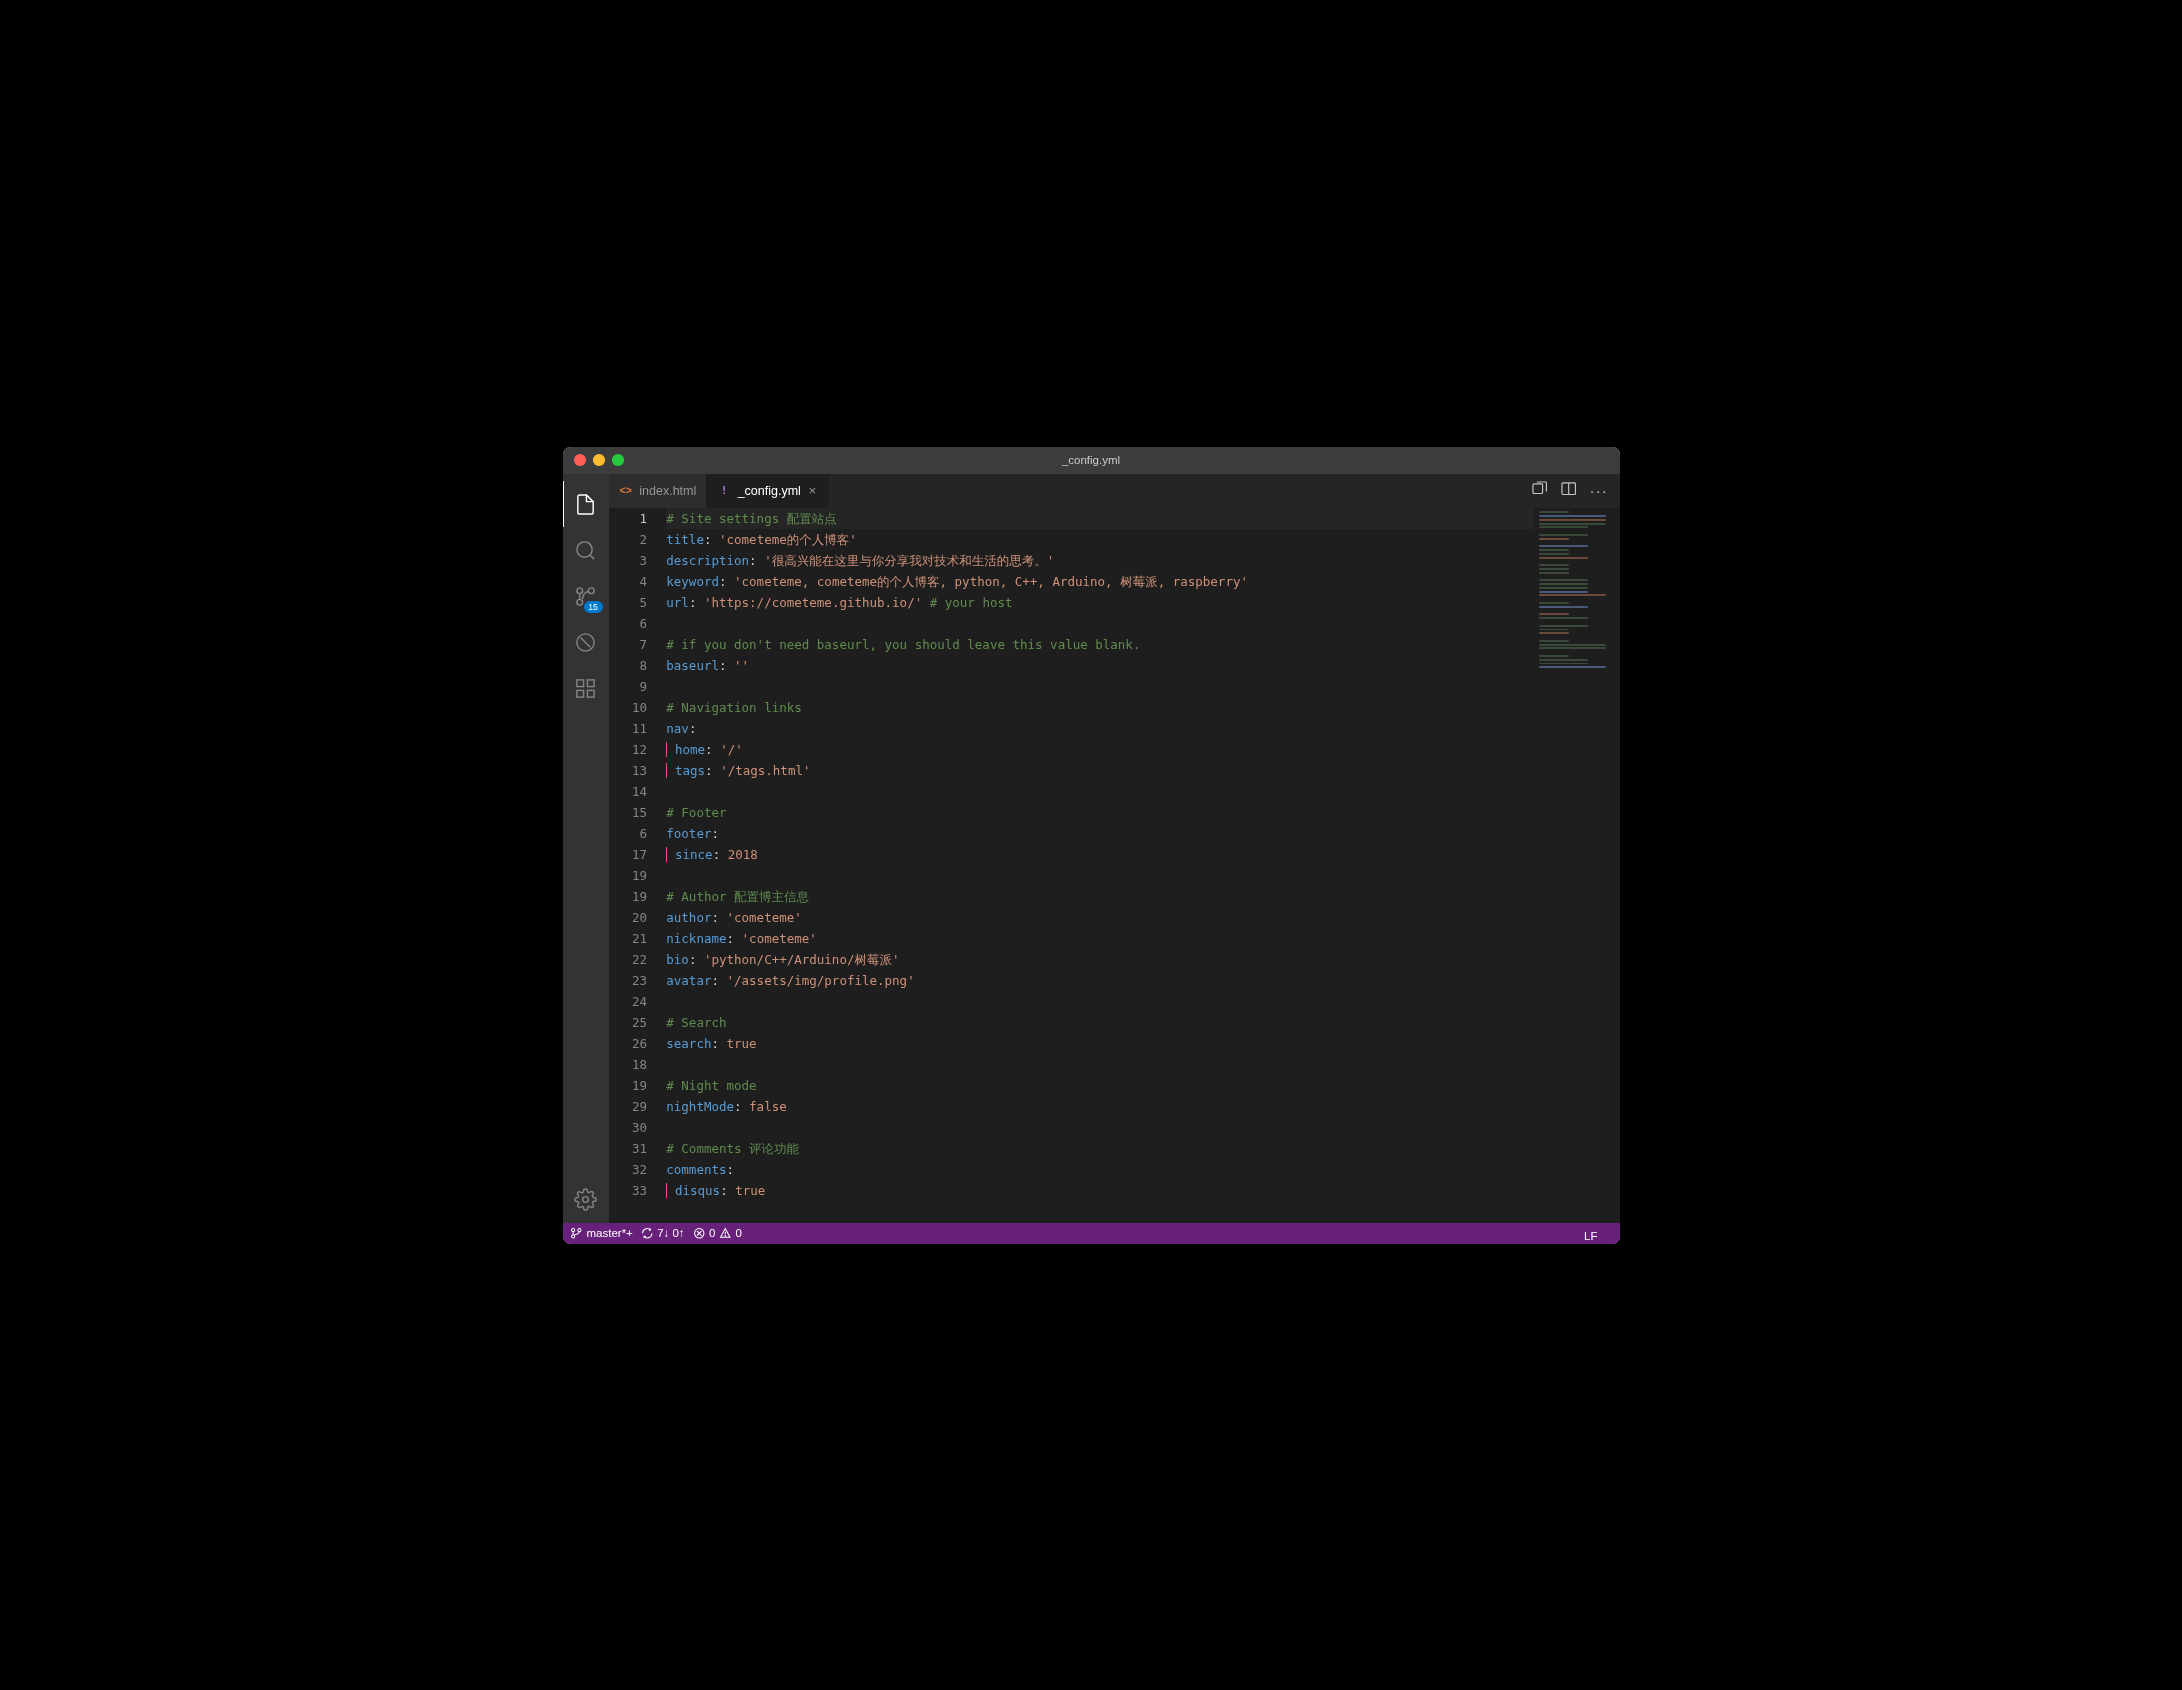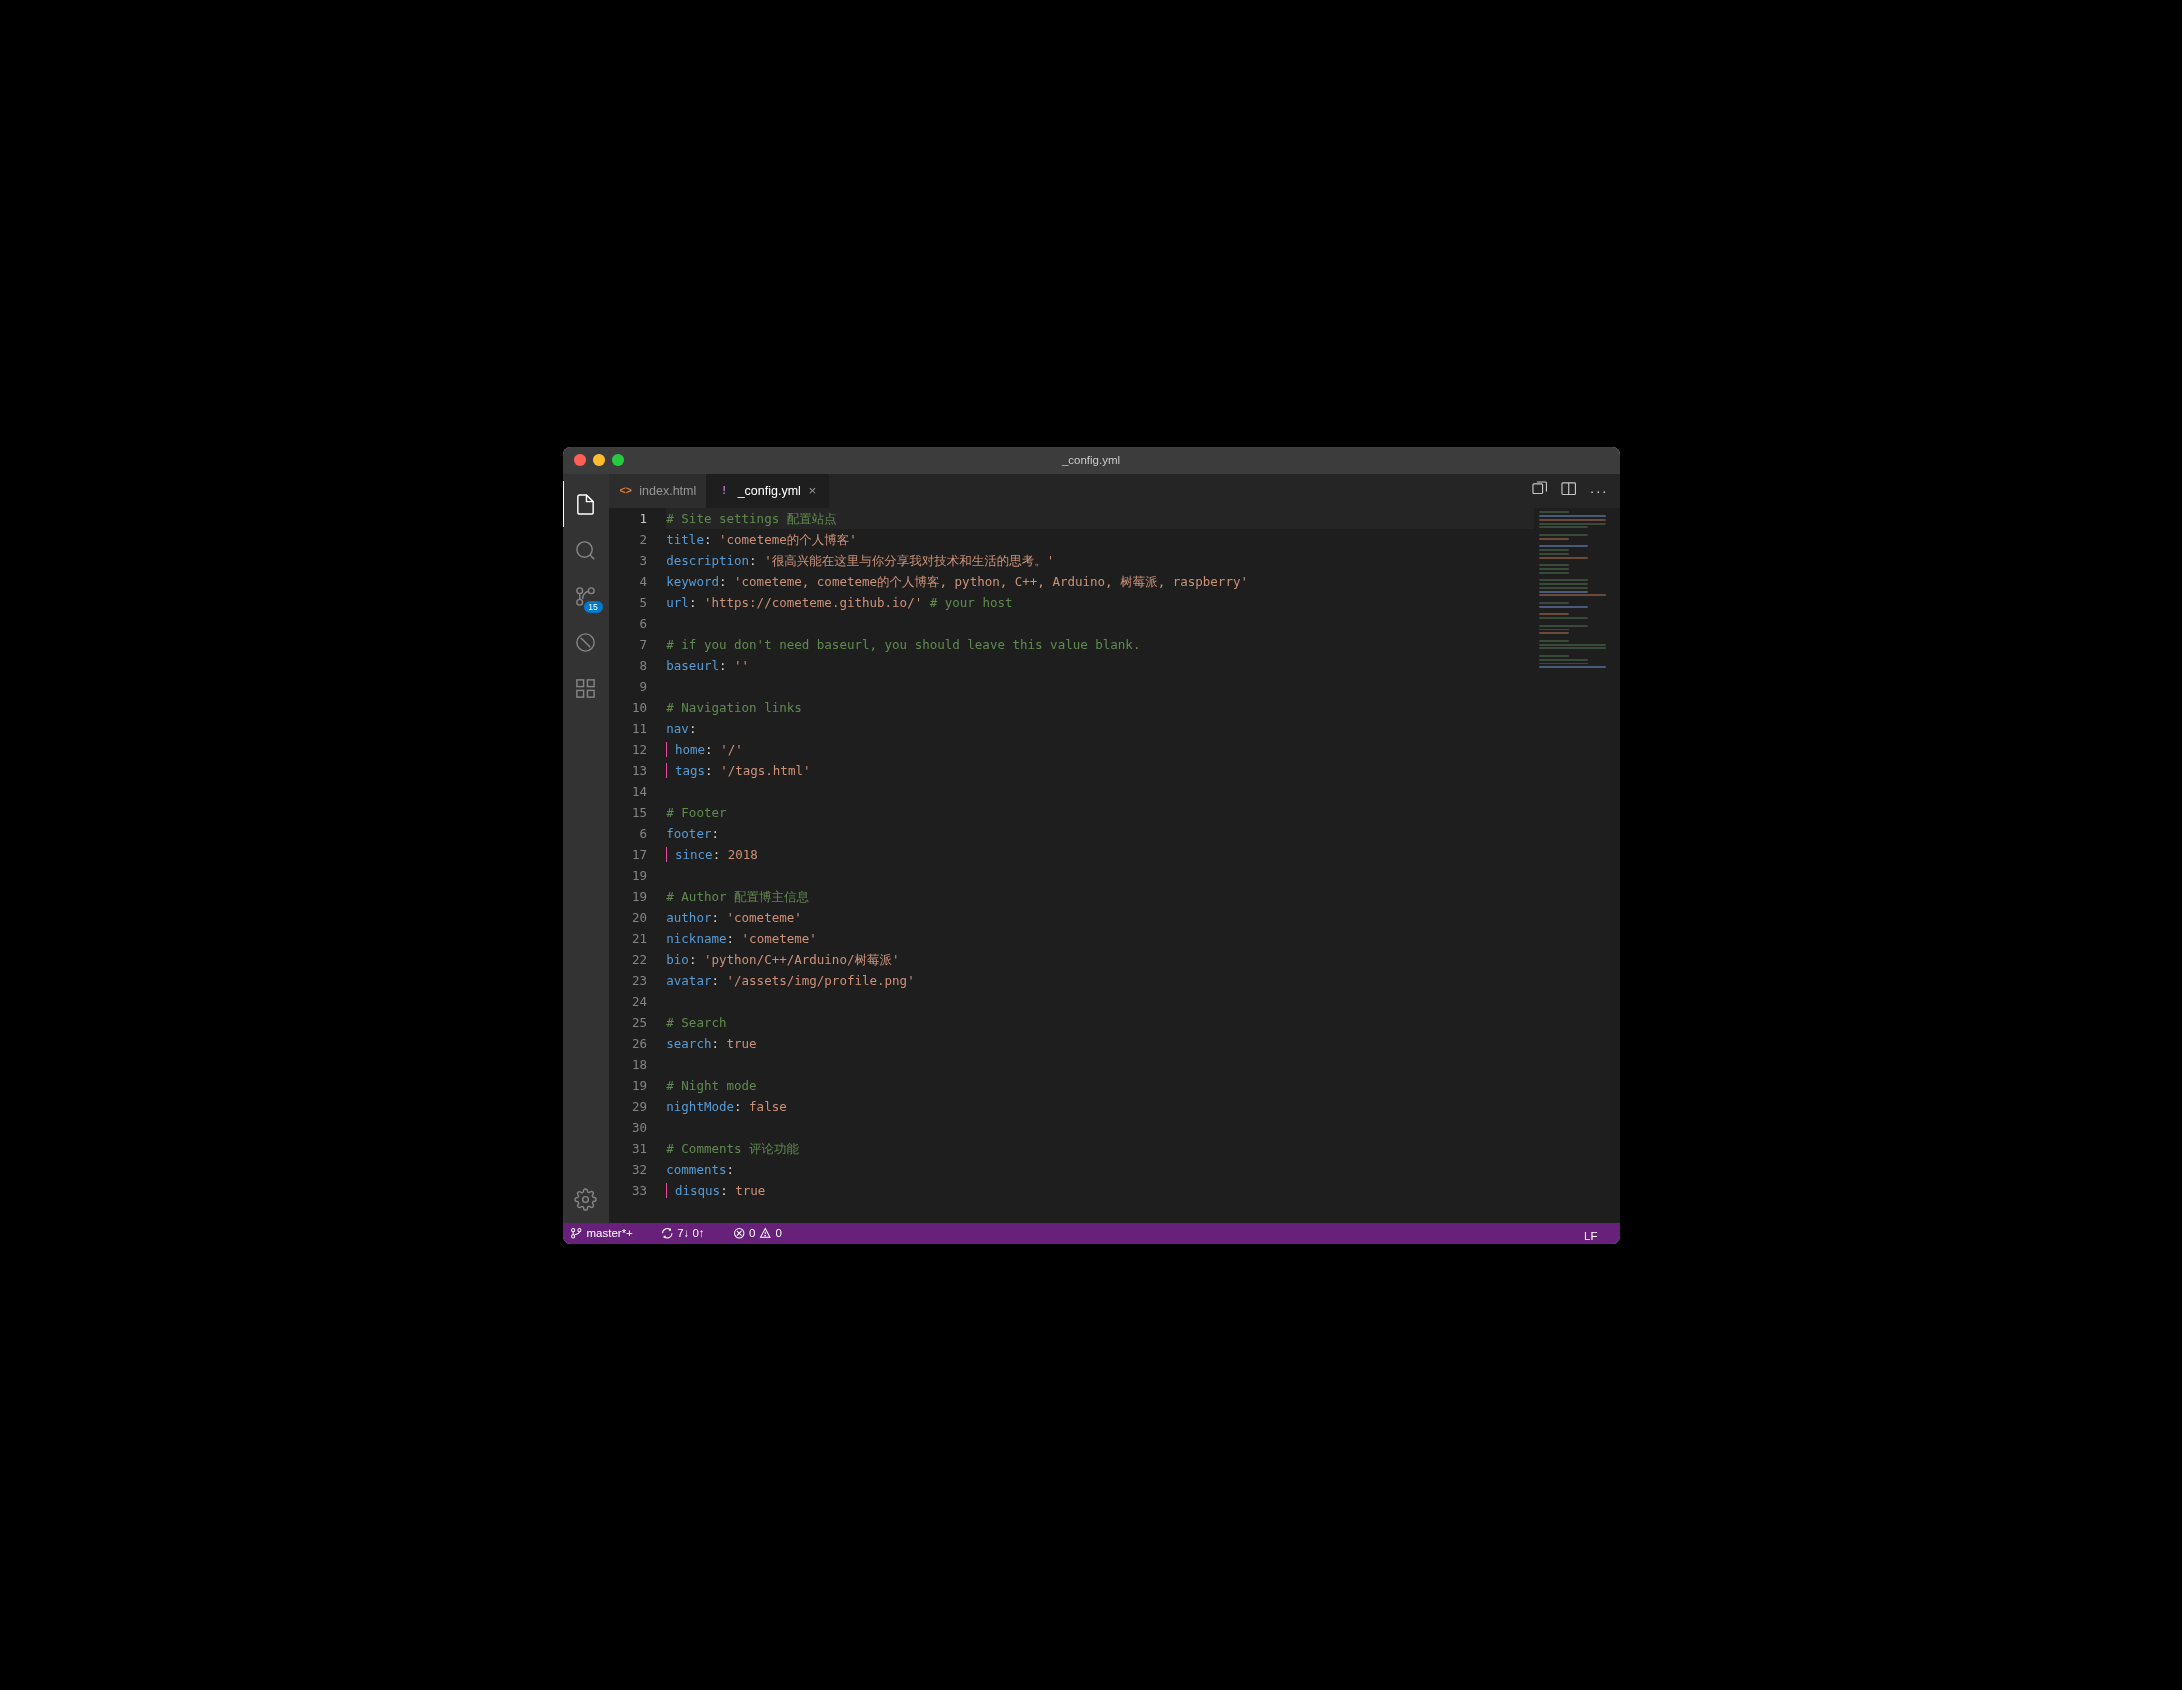--- a/index.html
+++ b/index.html
@@ -43,21 +43,21 @@
 .mm-line.c { background: #6b4a3a; }
 .mm-line.short { width: 40%; }
 .mm-line.med { width: 65%; }
 .mm-line.long { width: 90%; }
 .tok-comment { color: #608b4e; }
 .tok-key { color: #569cd6; }
 .tok-string { color: #ce9178; }
 .tok-punct { color: #d4d4d4; }
 .tok-link { color: #ce9178; }
 .indent-guide { border-left: 1px solid #ec4899; padding-left: 7.7px; margin-left: 0px; }
-.statusbar { height: 21px; background: #68217a; color: #ffffff; display: flex; align-items: center; font-size: 11.5px; padding: 0 7.7px; gap: 28px; }
+.statusbar { height: 21px; background: #68217a; color: #ffffff; display: flex; align-items: center; font-size: 11.5px; padding: 0 7.7px; gap: 8px; }
 .statusbar .right { margin-left: auto; display: flex; align-items: center; gap: 13.4px; flex-direction: column; }
 .sb-item { display: flex; align-items: center; gap: 3.8px; cursor: pointer; }
 .sb-item svg { width: 12.5px; height: 12.5px; }
 </style>
 </head>
 <body>
 
 <div class="window">
   <div class="titlebar">
     <div class="traffic-lights">

